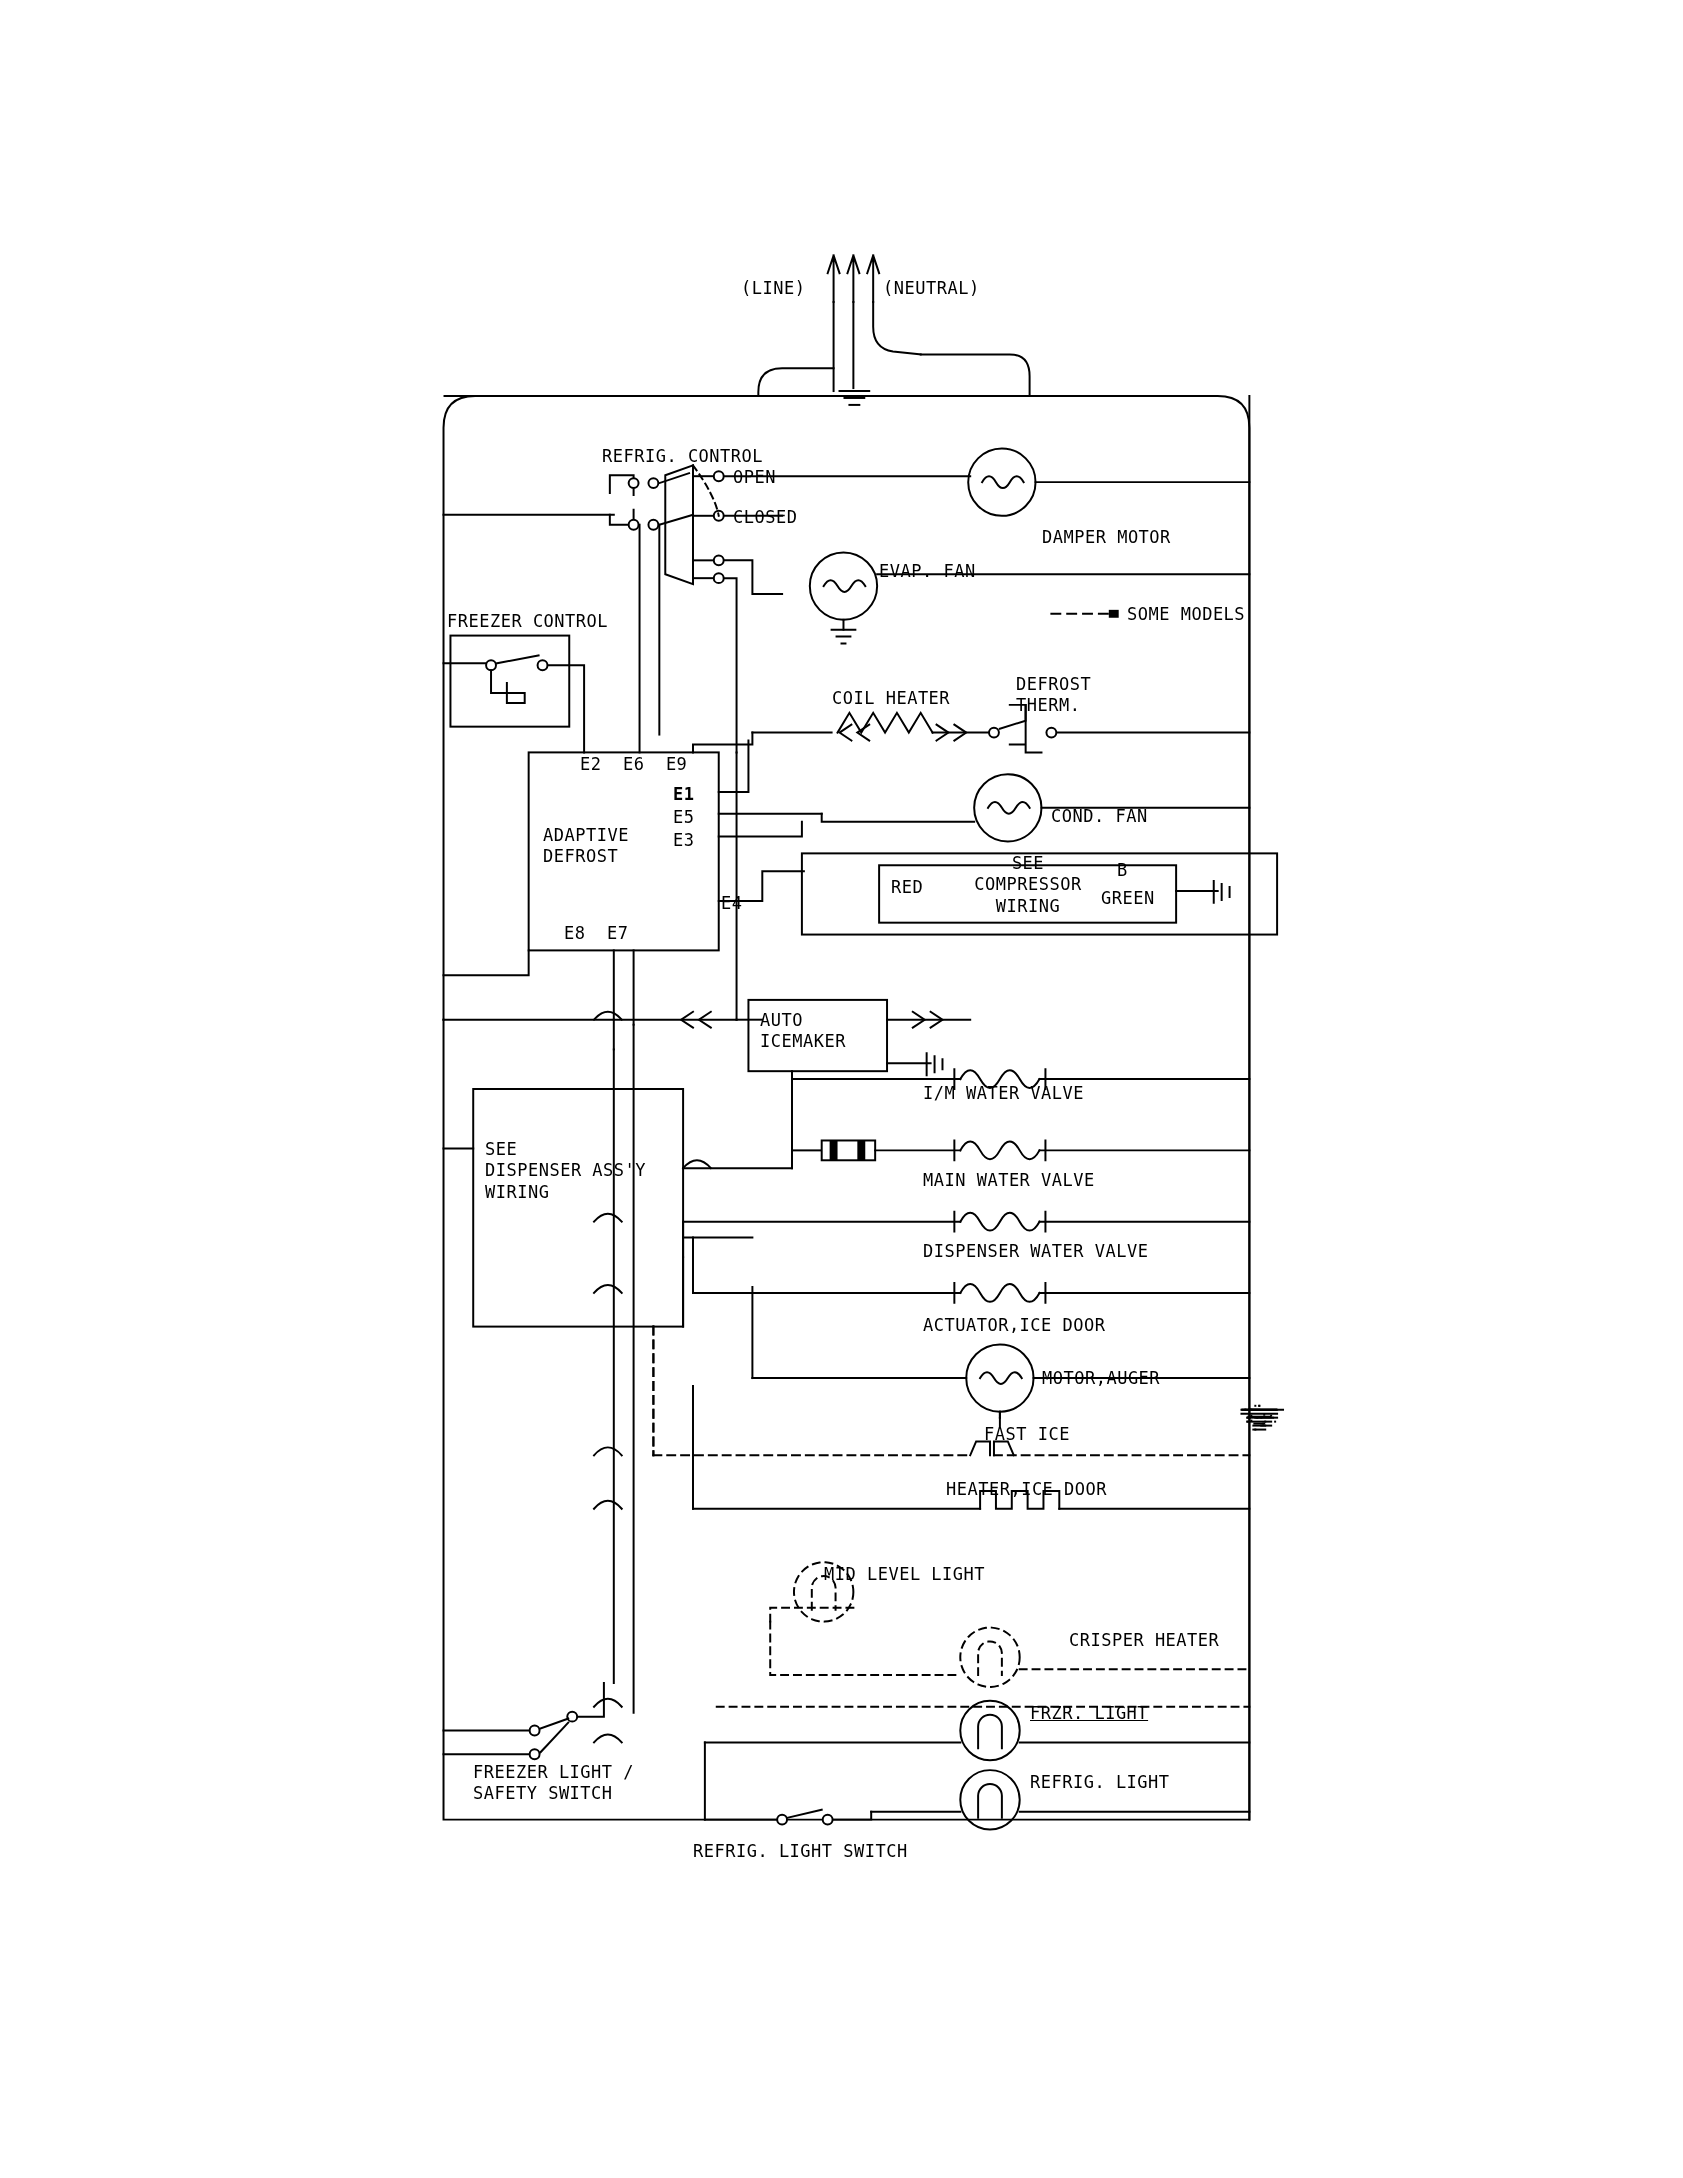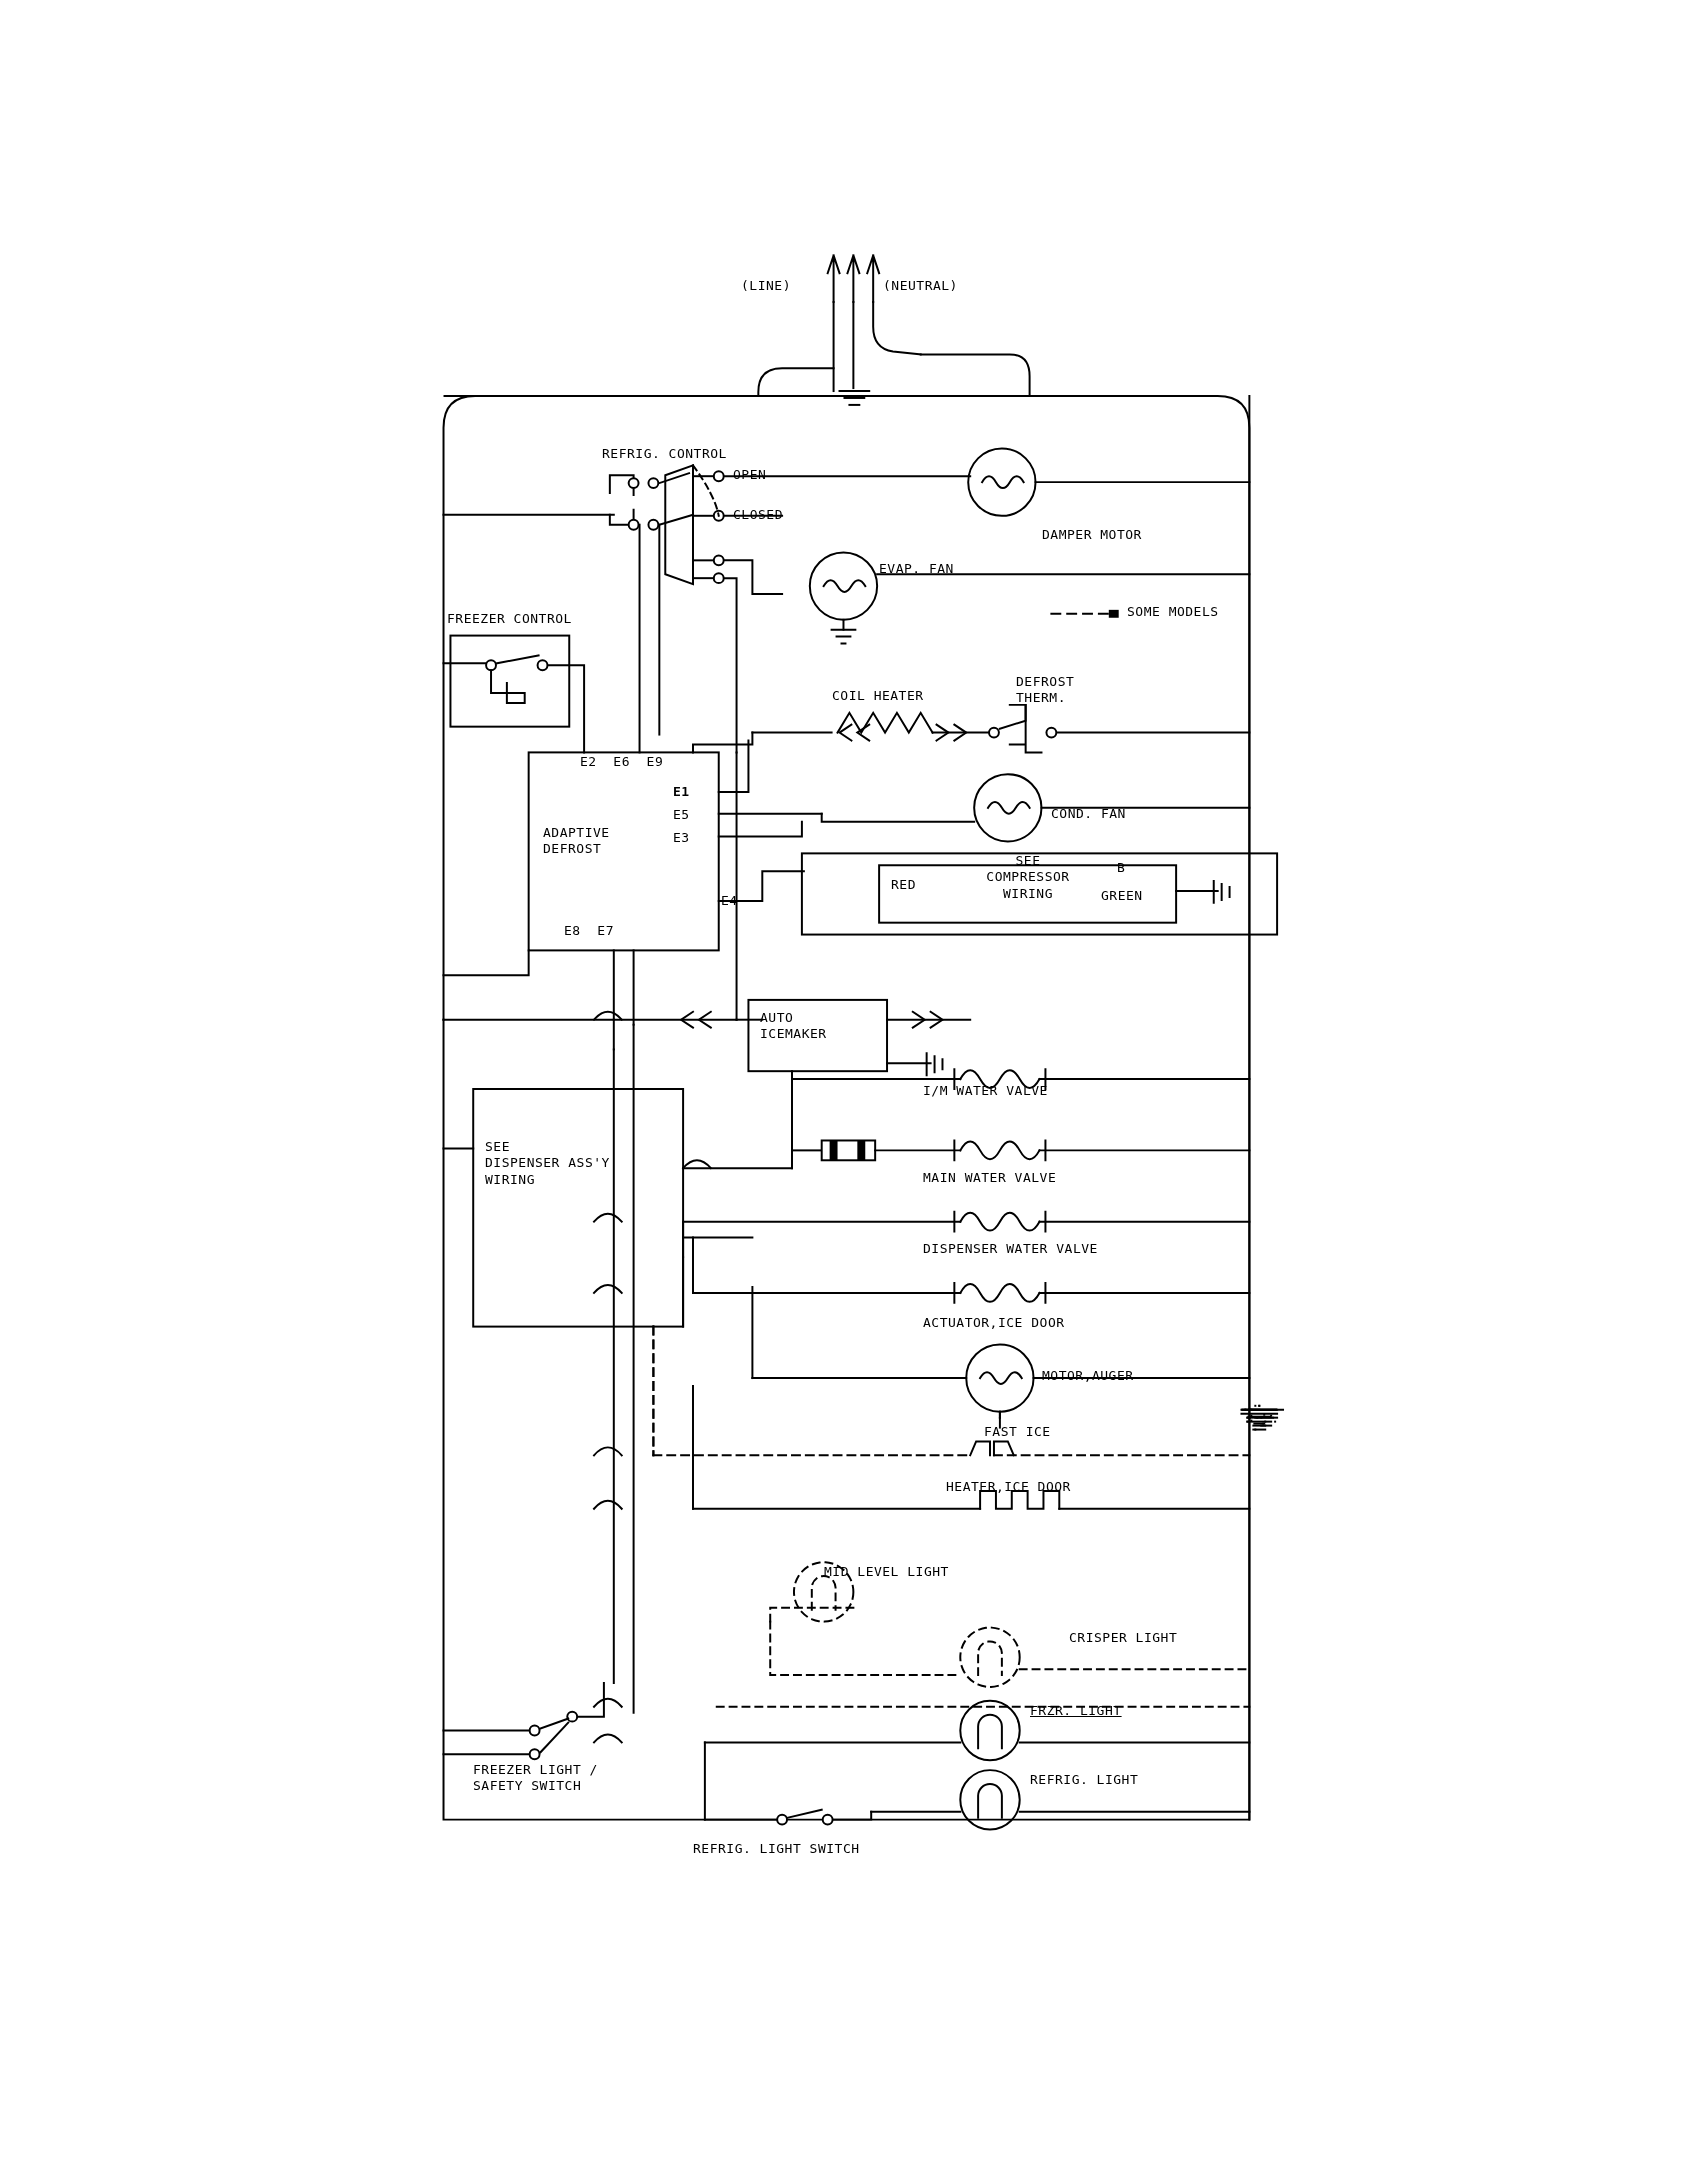--- a/index.html
+++ b/index.html
@@ -18,21 +18,21 @@
   #schematic {
     position: absolute;
     left: 0;
     top: 0;
     width: 1683px;
     height: 2178px;
   }
   .lbl {
     position: absolute;
     font-family: "DejaVu Sans Mono", monospace;
-    font-size: 13px;
+    font-size: 17px;
     color: #000000;
     white-space: pre;
     letter-spacing: 0.5px;
     line-height: 1.25;
   }
   .lbl.c { text-align: center; transform: translateX(-50%); }
 </style>
 </head>
 <body>
 
@@ -445,21 +445,21 @@
 
   <div class="lbl" style="left:923px; top:1083px;text-align:right;">I/M WATER VALVE</div>
   <div class="lbl" style="left:923px; top:1170px;">MAIN WATER VALVE</div>
   <div class="lbl" style="left:923px; top:1241px;">DISPENSER WATER VALVE</div>
   <div class="lbl" style="left:923px; top:1297px;margin-top:18px;">ACTUATOR,ICE DOOR</div>
   <div class="lbl" style="left:1042px; top:1368px;">MOTOR,AUGER</div>
   <div class="lbl" style="left:984px; top:1424px;">FAST ICE</div>
   <div class="lbl" style="left:946px; top:1479px;">HEATER,ICE DOOR</div>
 
   <div class="lbl" style="left:824px; top:1564px;">MID LEVEL LIGHT</div>
-  <div class="lbl" style="left:1069px; top:1630px;">CRISPER LIGHT</div>
+  <div class="lbl" style="left:1069px; top:1630px;">CRISPER HEATER</div>
   <div class="lbl" style="left:1030px; top:1703px;text-decoration:underline;">FRZR. LIGHT</div>
   <div class="lbl" style="left:1030px; top:1772px;">REFRIG. LIGHT</div>
 
   <div class="lbl" style="left:473px; top:1762px;">FREEZER LIGHT /
 SAFETY SWITCH</div>
   <div class="lbl" style="left:693px; top:1841px;">REFRIG. LIGHT SWITCH</div>
 
 </div>
 
 

